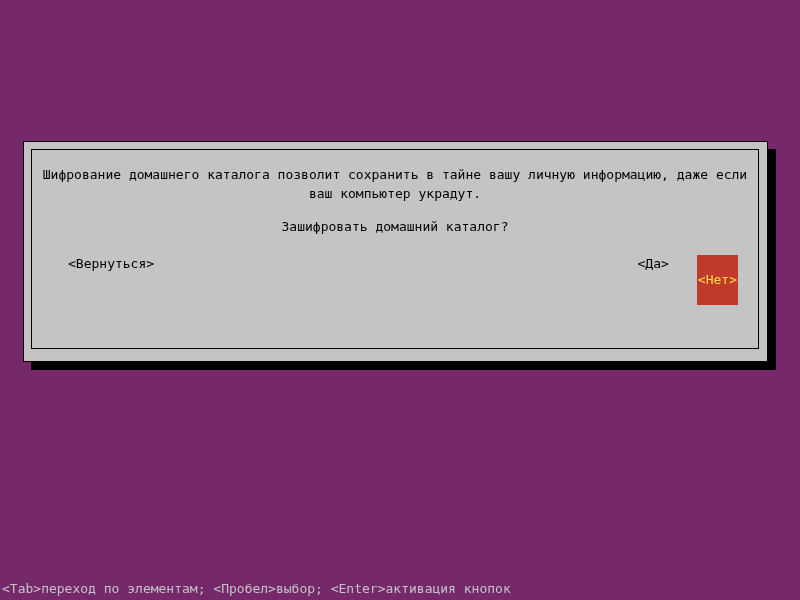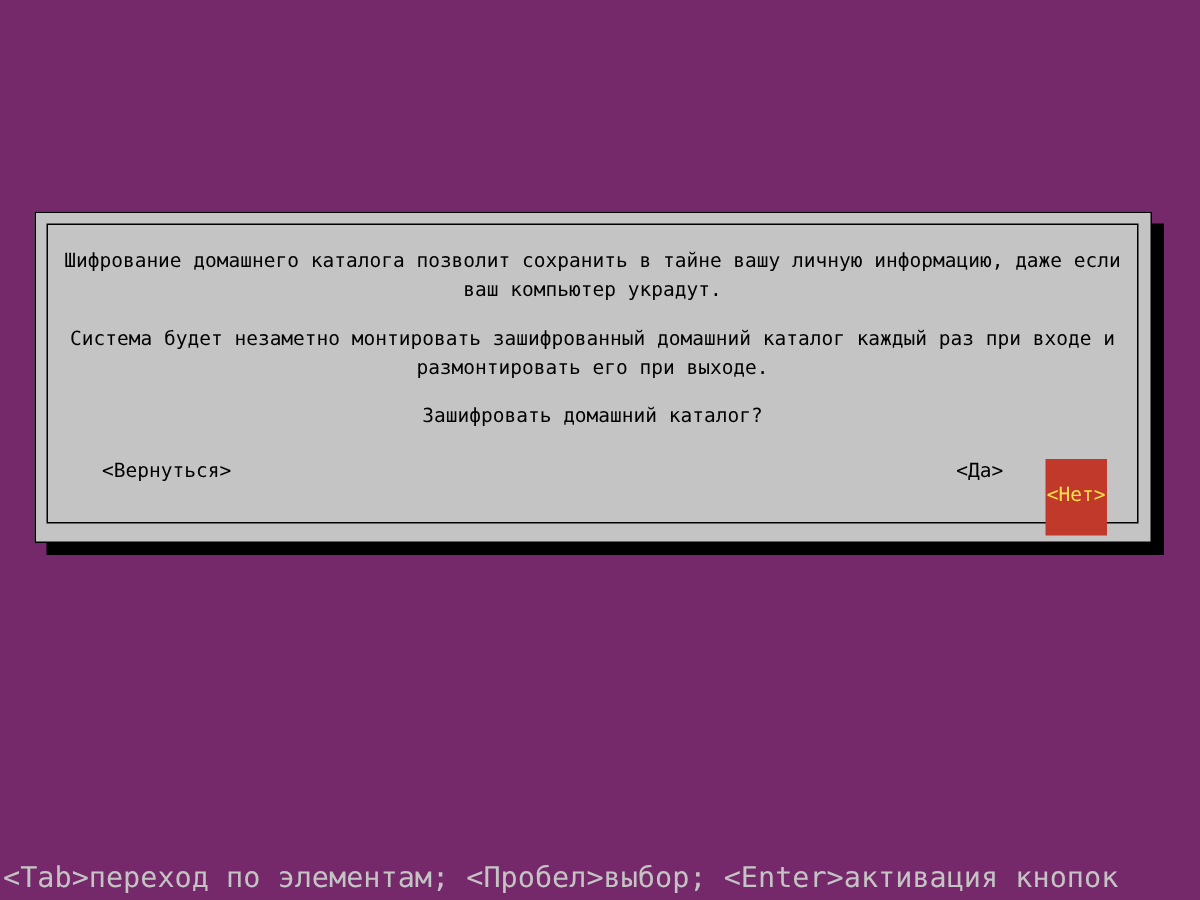--- a/index.html
+++ b/index.html
@@ -84,33 +84,32 @@
       color: #fde047;
       background: #c0392b;
       cursor: pointer;
       padding: 16px 1px;
     }
     .footer {
       position: absolute;
       left: 2px;
       bottom: 4px;
       color: #c4c4c4;
-      font-size: 19px;
+      font-size: 13px;
       white-space: nowrap;
     }
   </style>
 </head>
 <body>
 
 <div class="dialog-shadow"></div>
 <div class="dialog">
   <div class="dialog-inner">
     <div class="dialog-content">
       <p>Шифрование домашнего каталога позволит сохранить в тайне вашу личную информацию, даже если ваш компьютер украдут.</p>
-      <p>Система будет незаметно монтировать зашифрованный домашний каталог каждый раз при входе и размонтировать его при выходе.</p>
       <p>Зашифровать домашний каталог?</p>
       <div class="button-row">
         <span class="btn-back">&lt;Вернуться&gt;</span>
         <span class="spacer"></span>
         <span class="btn-yes">&lt;Да&gt;</span>
         <span class="btn-no">&lt;Нет&gt;</span>
       </div>
     </div>
   </div>
 </div>

